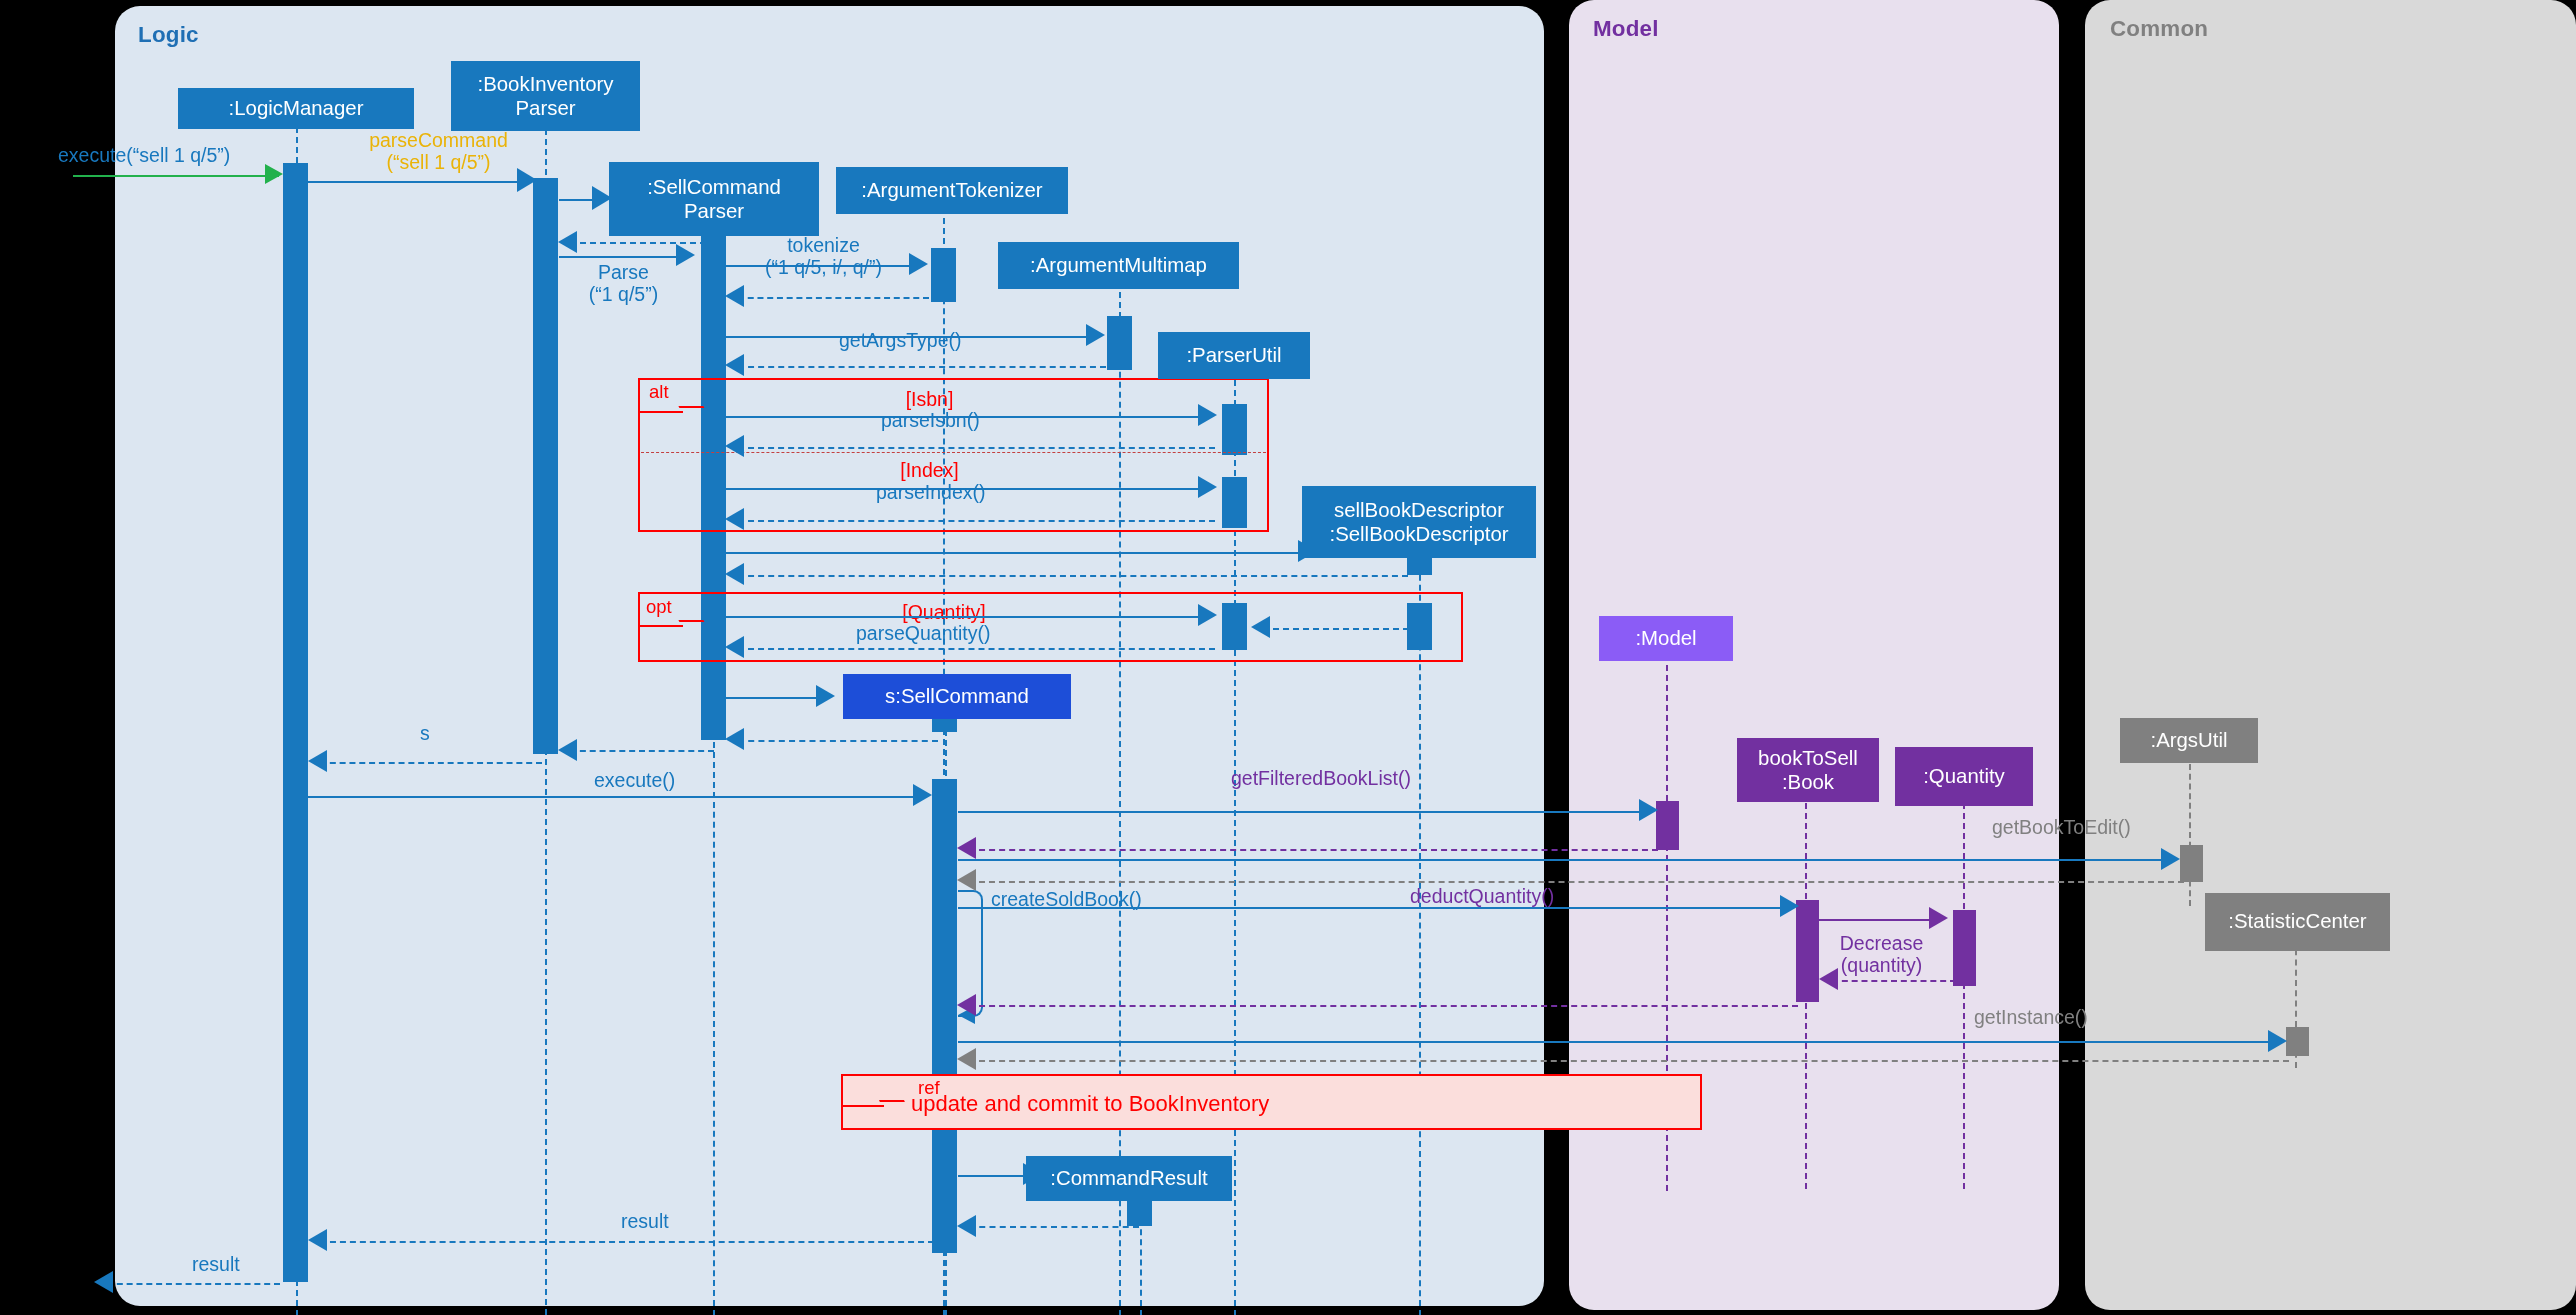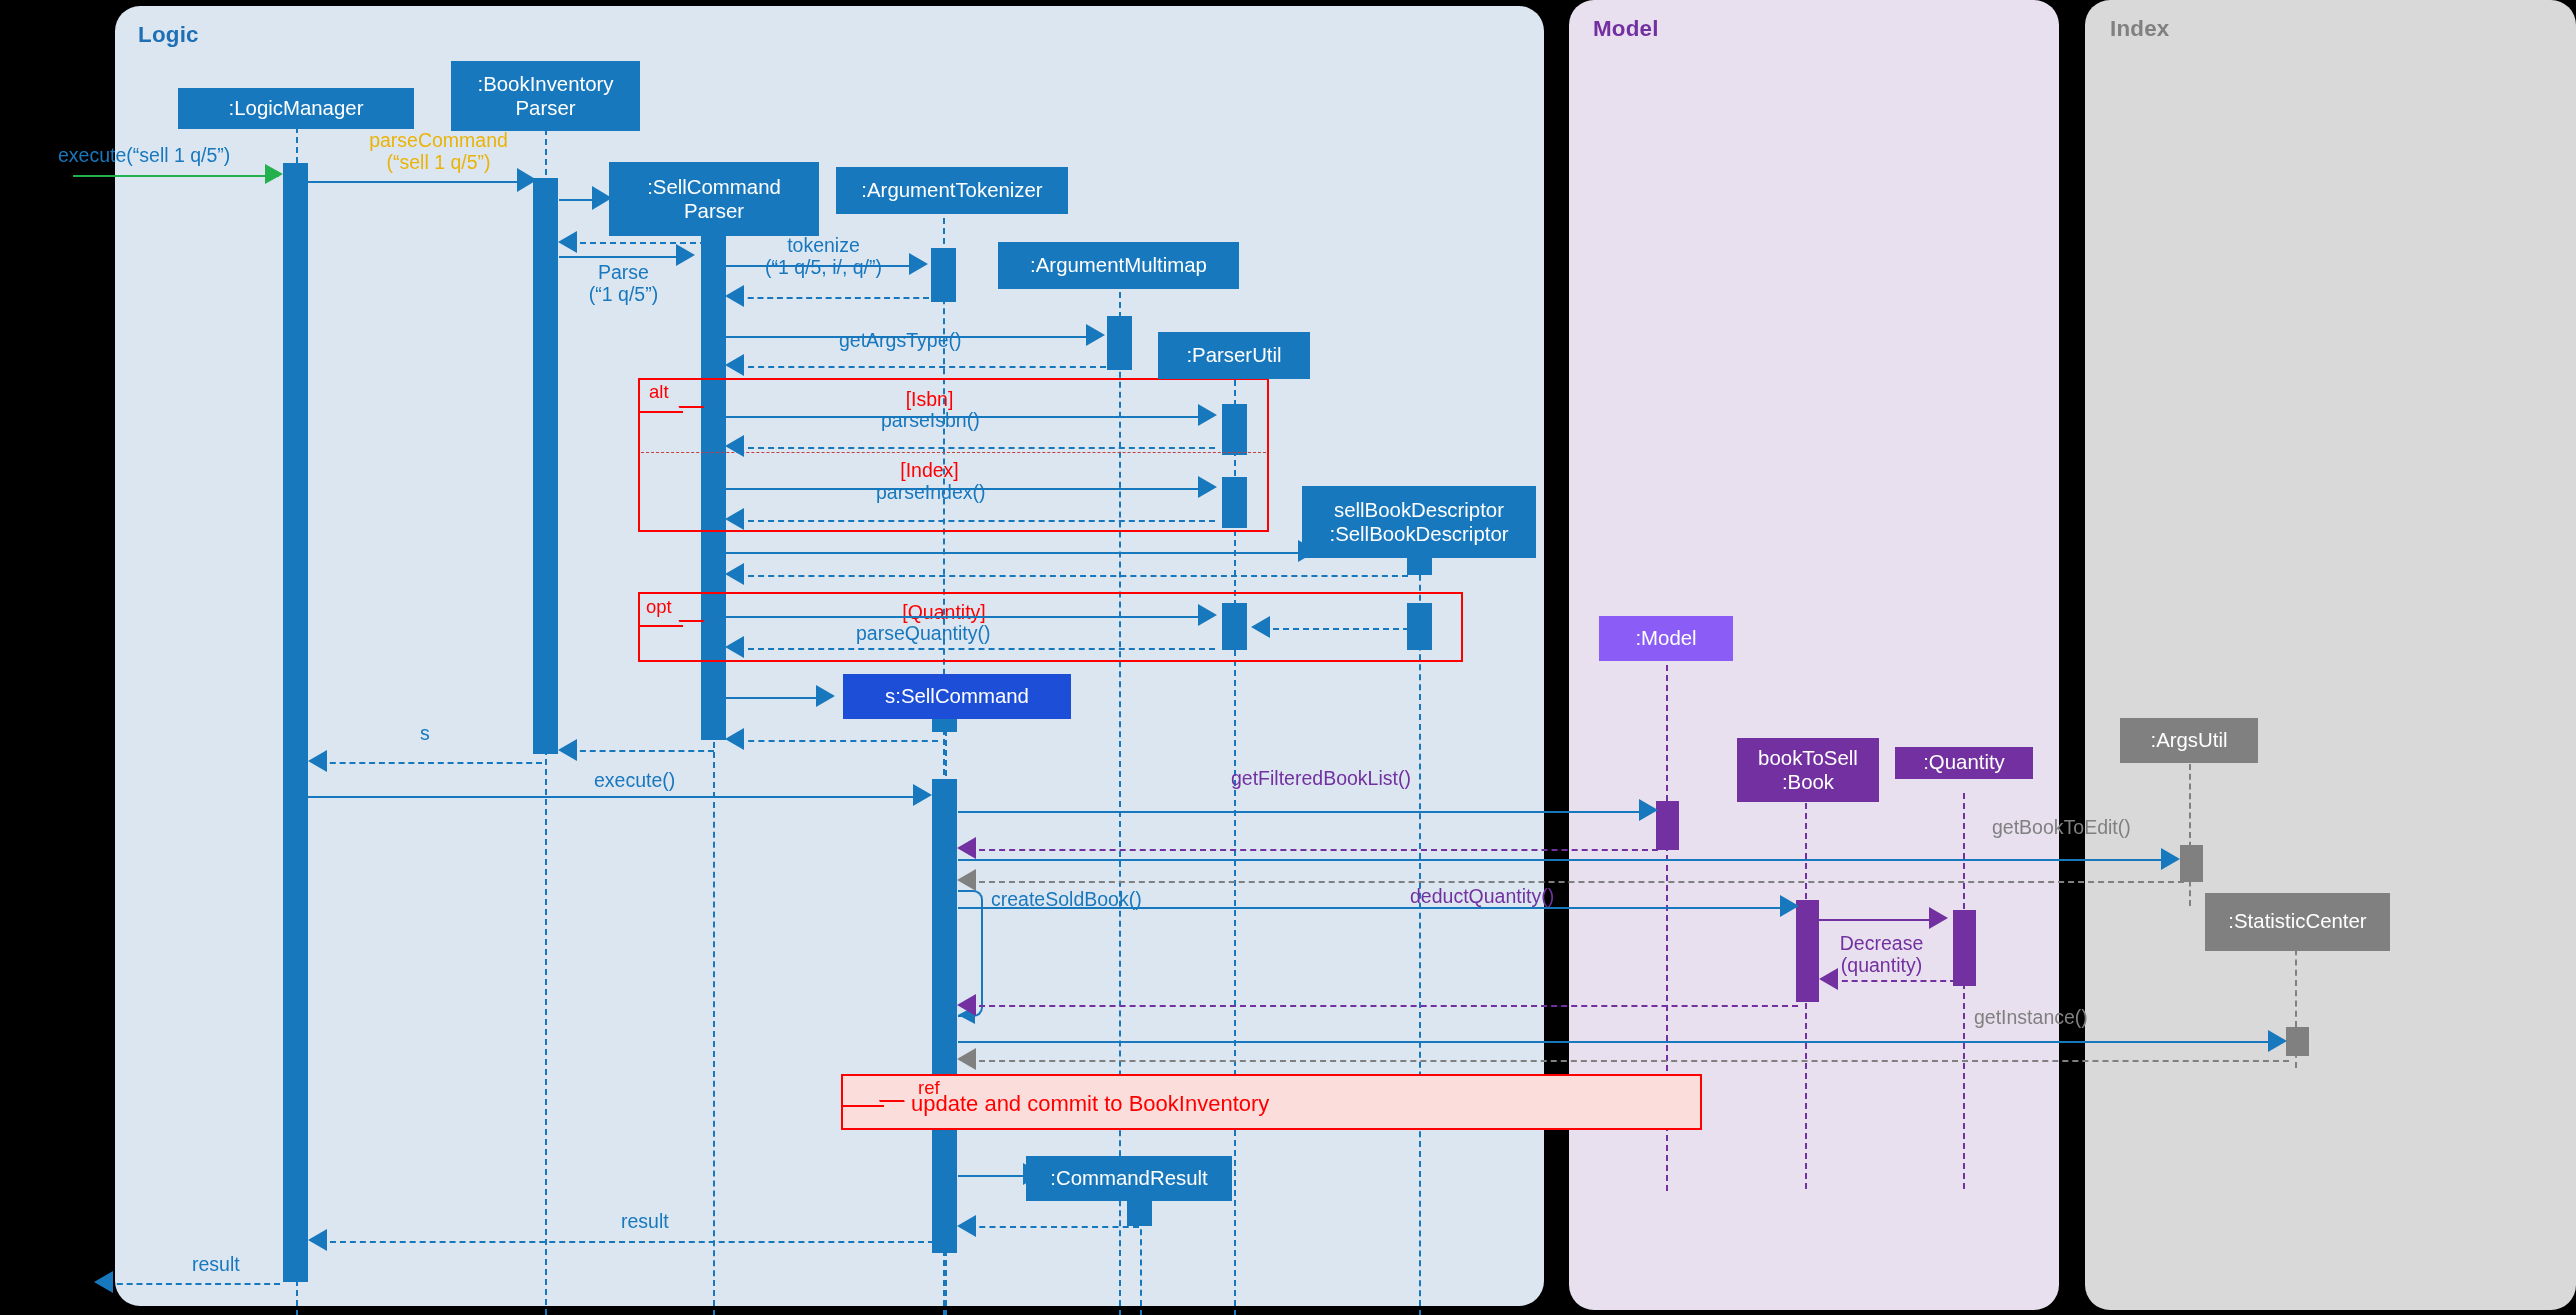--- a/index.html
+++ b/index.html
@@ -48,21 +48,21 @@
 
 <div id="root">
 
   <div class="pkg" style="left:115px;top:5.8px;width:1429px;height:1300px;background:#dce6f1;"></div>
   <div class="pkg-title" style="left:138px;top:22.4px;color:#1f6fb4;">Logic</div>
 
   <div class="pkg" style="left:1569px;top:0px;width:490px;height:1310px;background:#e8e0ee;"></div>
   <div class="pkg-title" style="left:1593px;top:15.6px;color:#7230a0;">Model</div>
 
   <div class="pkg" style="left:2085px;top:0px;width:491px;height:1310px;background:#d9d9d9;"></div>
-  <div class="pkg-title" style="left:2110px;top:15.6px;color:#808080;">Index</div>
+  <div class="pkg-title" style="left:2110px;top:15.6px;color:#808080;">Common</div>
 
   <div class="lifeline" style="left:296px;top:127px;height:1189px;border-color:#1878be;"></div>
   <div class="lifeline" style="left:545px;top:129px;height:1186px;border-color:#1878be;"></div>
   <div class="lifeline" style="left:713px;top:234px;height:1082px;border-color:#1878be;"></div>
   <div class="lifeline" style="left:943px;top:218px;height:1098px;border-color:#1878be;"></div>
   <div class="lifeline" style="left:1119px;top:292px;height:1024px;border-color:#1878be;"></div>
   <div class="lifeline" style="left:1234px;top:380px;height:936px;border-color:#1878be;"></div>
   <div class="lifeline" style="left:1419px;top:555px;height:761px;border-color:#1878be;"></div>
   <div class="lifeline" style="left:945px;top:720px;height:596px;border-color:#1878be;"></div>
   <div class="lifeline" style="left:1140px;top:1209px;height:107px;border-color:#1878be;"></div>
@@ -290,21 +290,21 @@
 
   <div class="node" style="left:1599px;top:616px;width:134px;height:45px;background:#8b5cf6;">
     <span>:Model</span>
   </div>
 
   <div class="node two" style="left:1737px;top:738px;width:142px;height:64px;background:#7230a0;white-space:pre-line;">
     <span>bookToSell
 :Book</span>
   </div>
 
-  <div class="node" style="left:1895px;top:747px;width:138px;height:32px;background:#7230a0;">
+  <div class="node" style="left:1895px;top:747px;width:138px;height:59px;background:#7230a0;">
     <span>:Quantity</span>
   </div>
 
   <div class="node" style="left:2120px;top:718px;width:138px;height:45px;background:#808080;">
     <span>:ArgsUtil</span>
   </div>
 
   <div class="node" style="left:2205px;top:893px;width:185px;height:58px;background:#808080;">
     <span>:StatisticCenter</span>
   </div>

